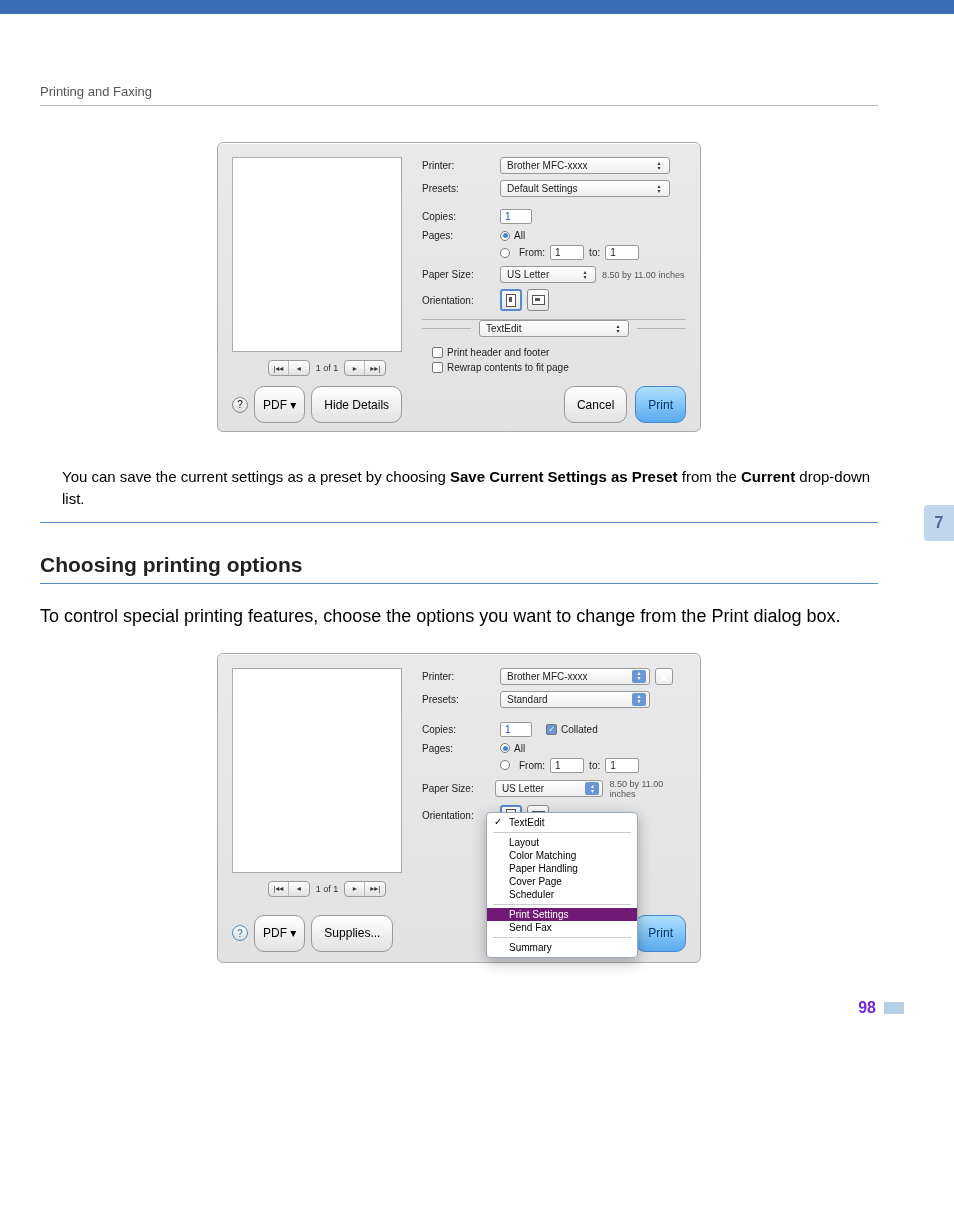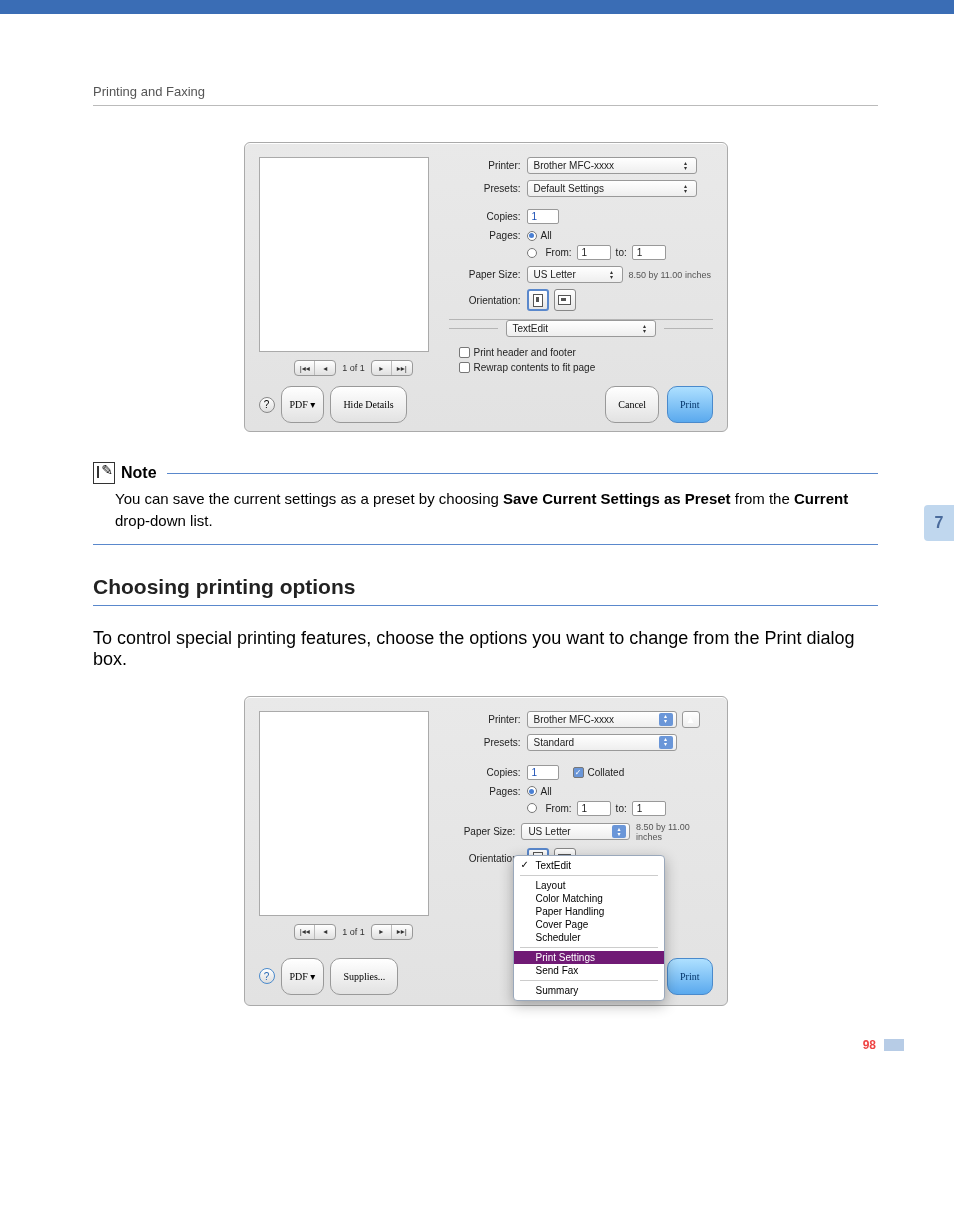--- a/index.html
+++ b/index.html
@@ -5,21 +5,21 @@
   * { box-sizing: border-box; }
   body {
     margin: 0;
     font-family: Arial, Helvetica, sans-serif;
     background: #fff;
     width: 954px;
     position: relative;
   }
   .top-blue-bar { height: 14px; background: #3a6db5; }
   .page {
-    padding: 70px 76px 40px 93px;
+    padding: 70px 76px 40px 40px;
     position: relative;
   }
   .header-section {
     font-size: 13px;
     color: #555;
     border-bottom: 1px solid #bbb;
     padding-bottom: 6px;
     margin-bottom: 36px;
   }
 
@@ -94,21 +94,21 @@
     font-size: 10px;
     color: #222;
   }
   .form-row {
     display: flex;
     align-items: center;
     margin-bottom: 6px;
   }
   .form-label {
     width: 78px;
-    text-align: right;
+    text-align: left;
     padding-right: 6px;
   }
   .select {
     background: linear-gradient(#fff,#eee);
     border: 1px solid #999;
     border-radius: 3px;
     height: 17px;
     display: flex;
     align-items: center;
     justify-content: space-between;
@@ -192,24 +192,23 @@
     align-items: center;
     justify-content: space-between;
     margin-top: 10px;
   }
   .mac-btn {
     background: linear-gradient(#fff,#e2e2e2);
     border: 1px solid #999;
     border-radius: 10px;
     height: 37px;
     padding: 0 12px;
-    font-size: 10px;
-    display: flex;
-    align-items: center;
-    font-family: Liberation Serif, serif;
+    font-size: 12px;
+    display: flex;
+    align-items: center;
   }
   .mac-btn.blue {
     background: linear-gradient(#aee0ff,#5aa9ee);
     border-color: #4a8acc;
     color: #04356a;
   }
   .help-circle {
     width: 16px; height: 16px; border: 1px solid #888; border-radius: 50%;
     display: flex; align-items: center; justify-content: center;
     font-size: 10px; background: linear-gradient(#fff,#ddd);
@@ -272,24 +271,24 @@
     content:"✓"; position:absolute; left:7px; top:0;
   }
   .popup-menu .divider { height:1px; background:#ccc; margin: 3px 6px; }
   .popup-menu .item.hl {
     background: #701a75; color: #fff;
   }
 
   .page-number {
     position: absolute;
     right: 50px;
-    bottom: 24px;
-    font-size: 12px;
+    bottom: 16px;
+    font-size: 16px;
     font-weight: bold;
-    color: #ef4444;
+    color: #6d28d9;
     display: flex;
     align-items: center;
   }
   .page-number::after {
     content:""; width: 20px; height: 12px; background: #b7cce6;
     margin-left: 8px;
   }
 </style>
 </head>
 <body>
@@ -396,25 +395,20 @@
         <div class="mac-btn">Hide Details</div>
       </div>
       <div style="display:flex;align-items:center;gap:8px">
         <div class="mac-btn">Cancel</div>
         <div class="mac-btn blue">Print</div>
       </div>
     </div>
   </div>
 
   <div class="note-block">
-    <div class="note-header-row">
-      <div class="note-icon"></div>
-      <div class="note-title">Note</div>
-      <div class="note-rule"></div>
-    </div>
     <div class="note-body">
       <span>You can save the current settings as a preset by choosing </span><b>Save Current Settings as Preset</b><span> from the </span><b>Current</b><span> drop-down list.</span>
     </div>
   </div>
 
   <div class="section-heading">Choosing printing options</div>
   <div class="body-text">To control special printing features, choose the options you want to change from the Print dialog box.</div>
 
   <div class="dialog-frame" style="position:relative;height:310px">
     <div class="dialog-grid">

